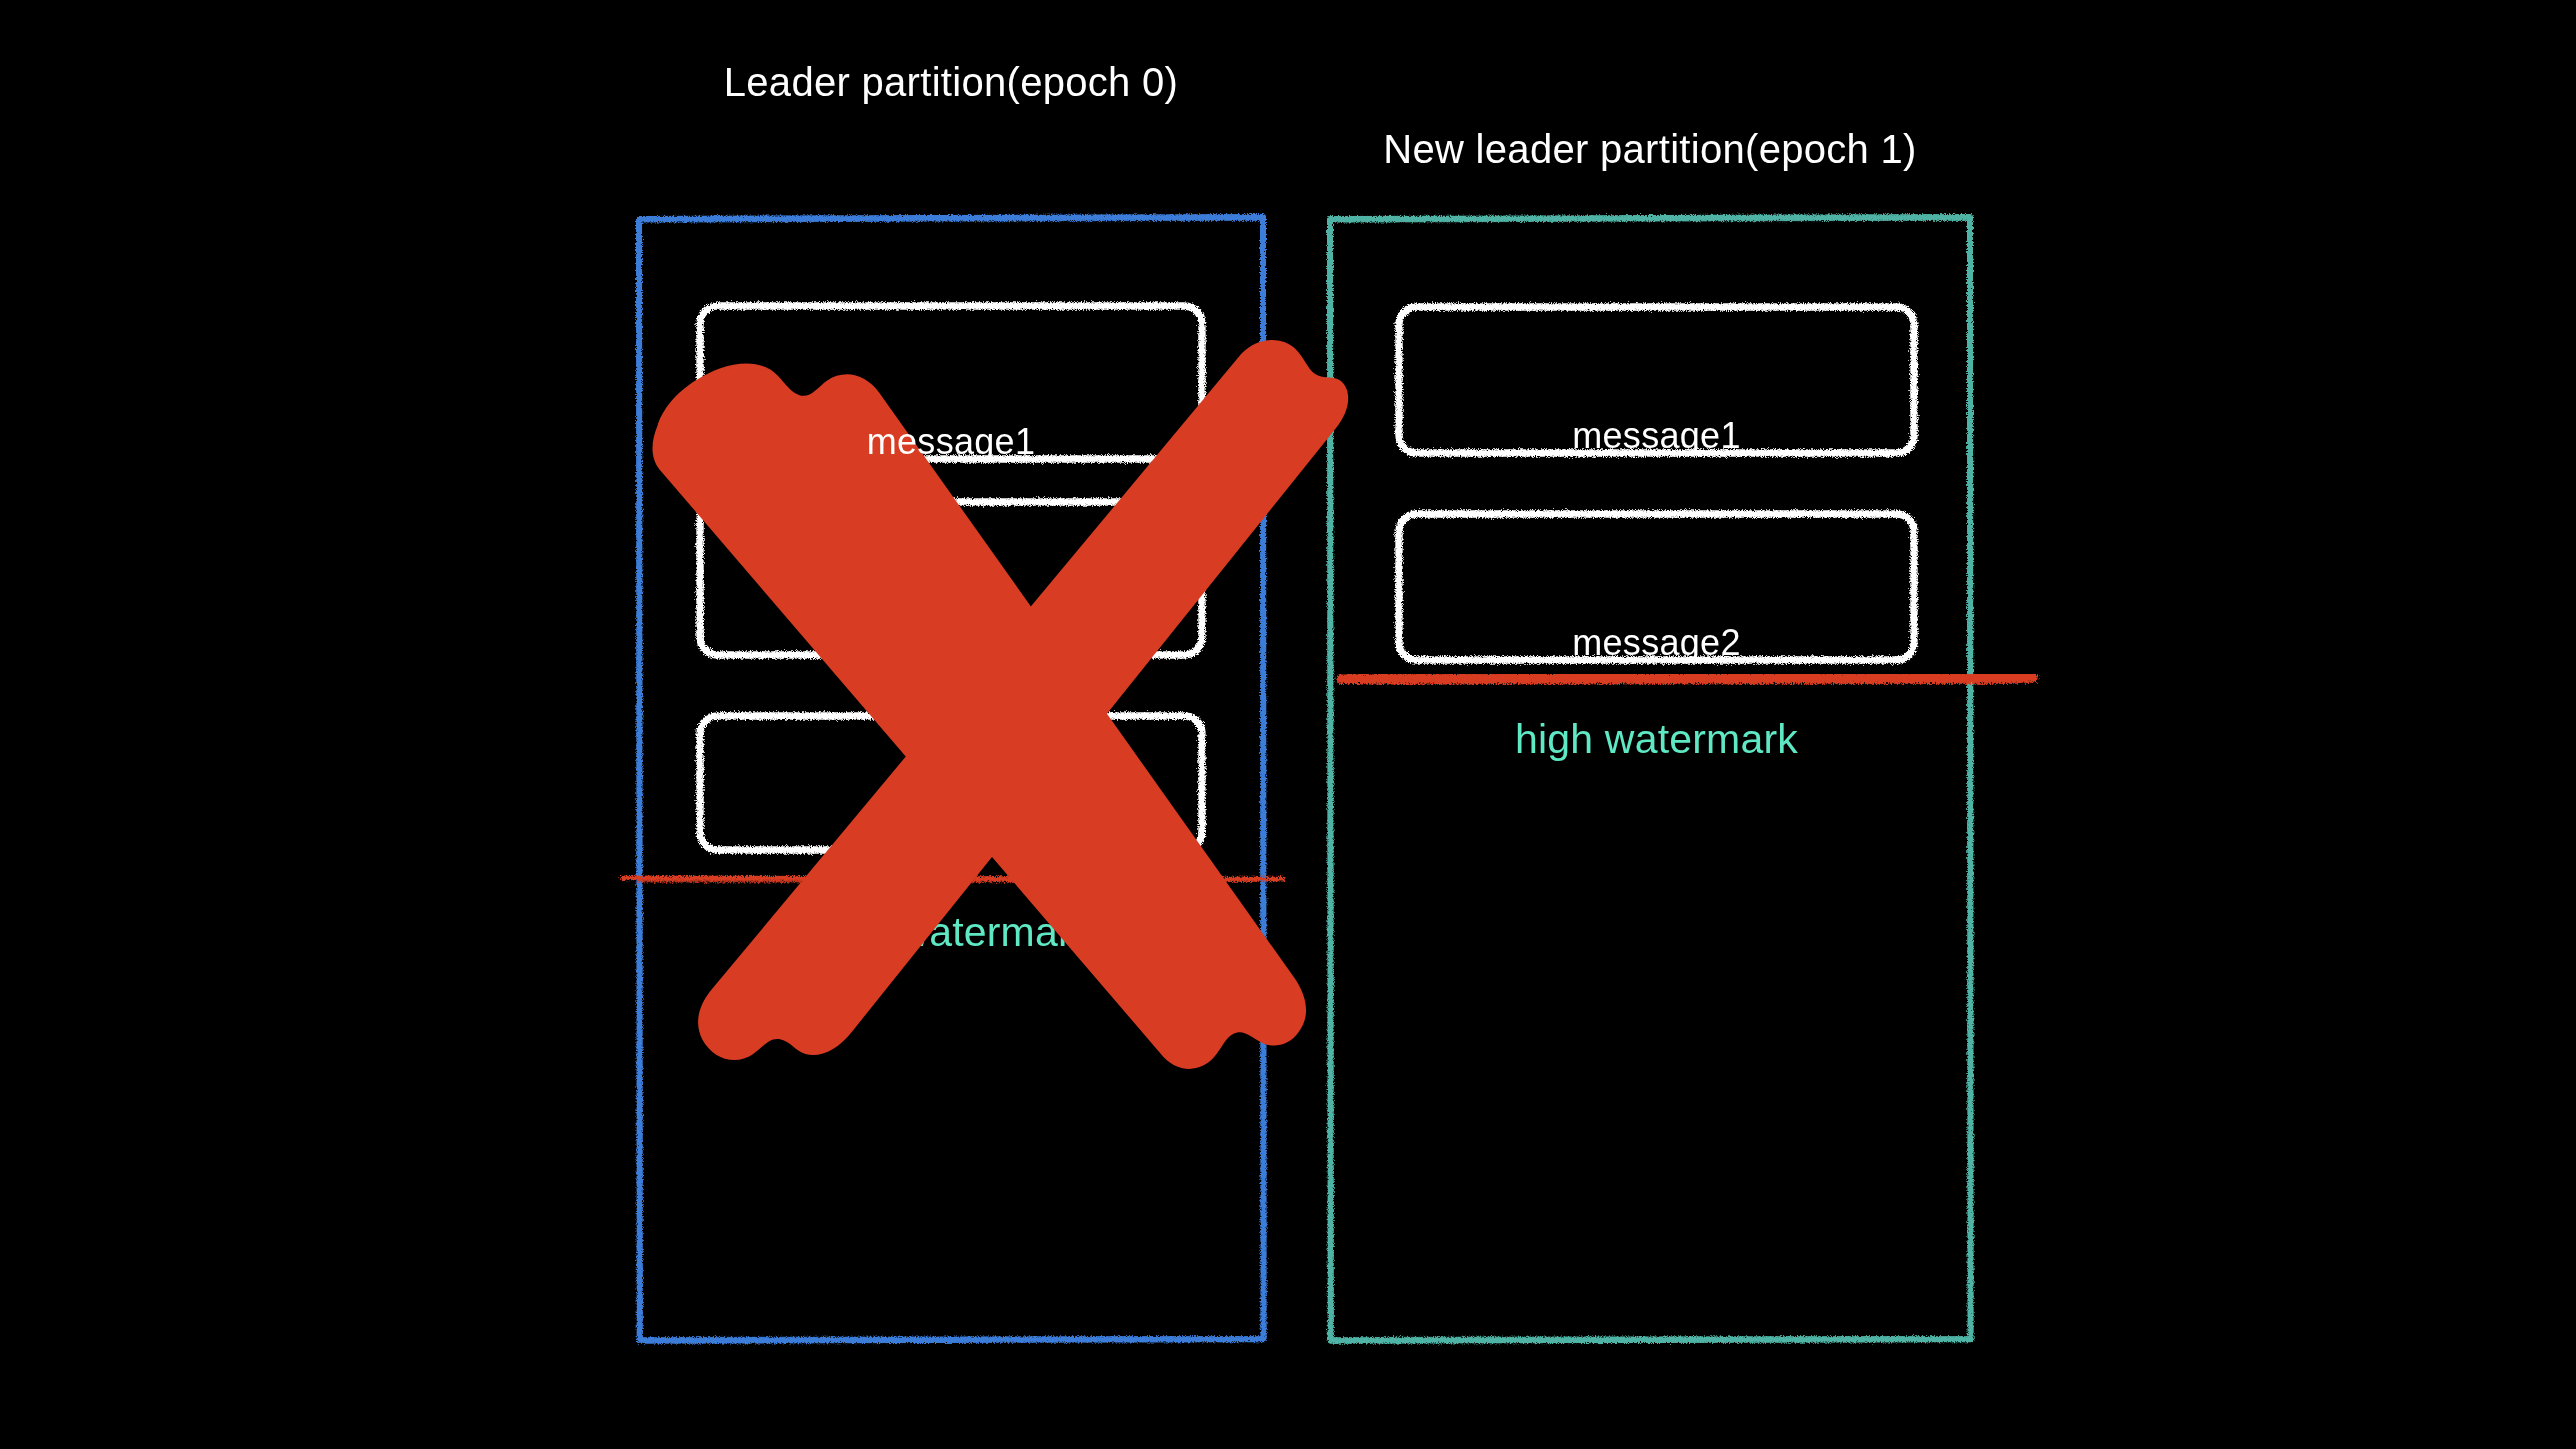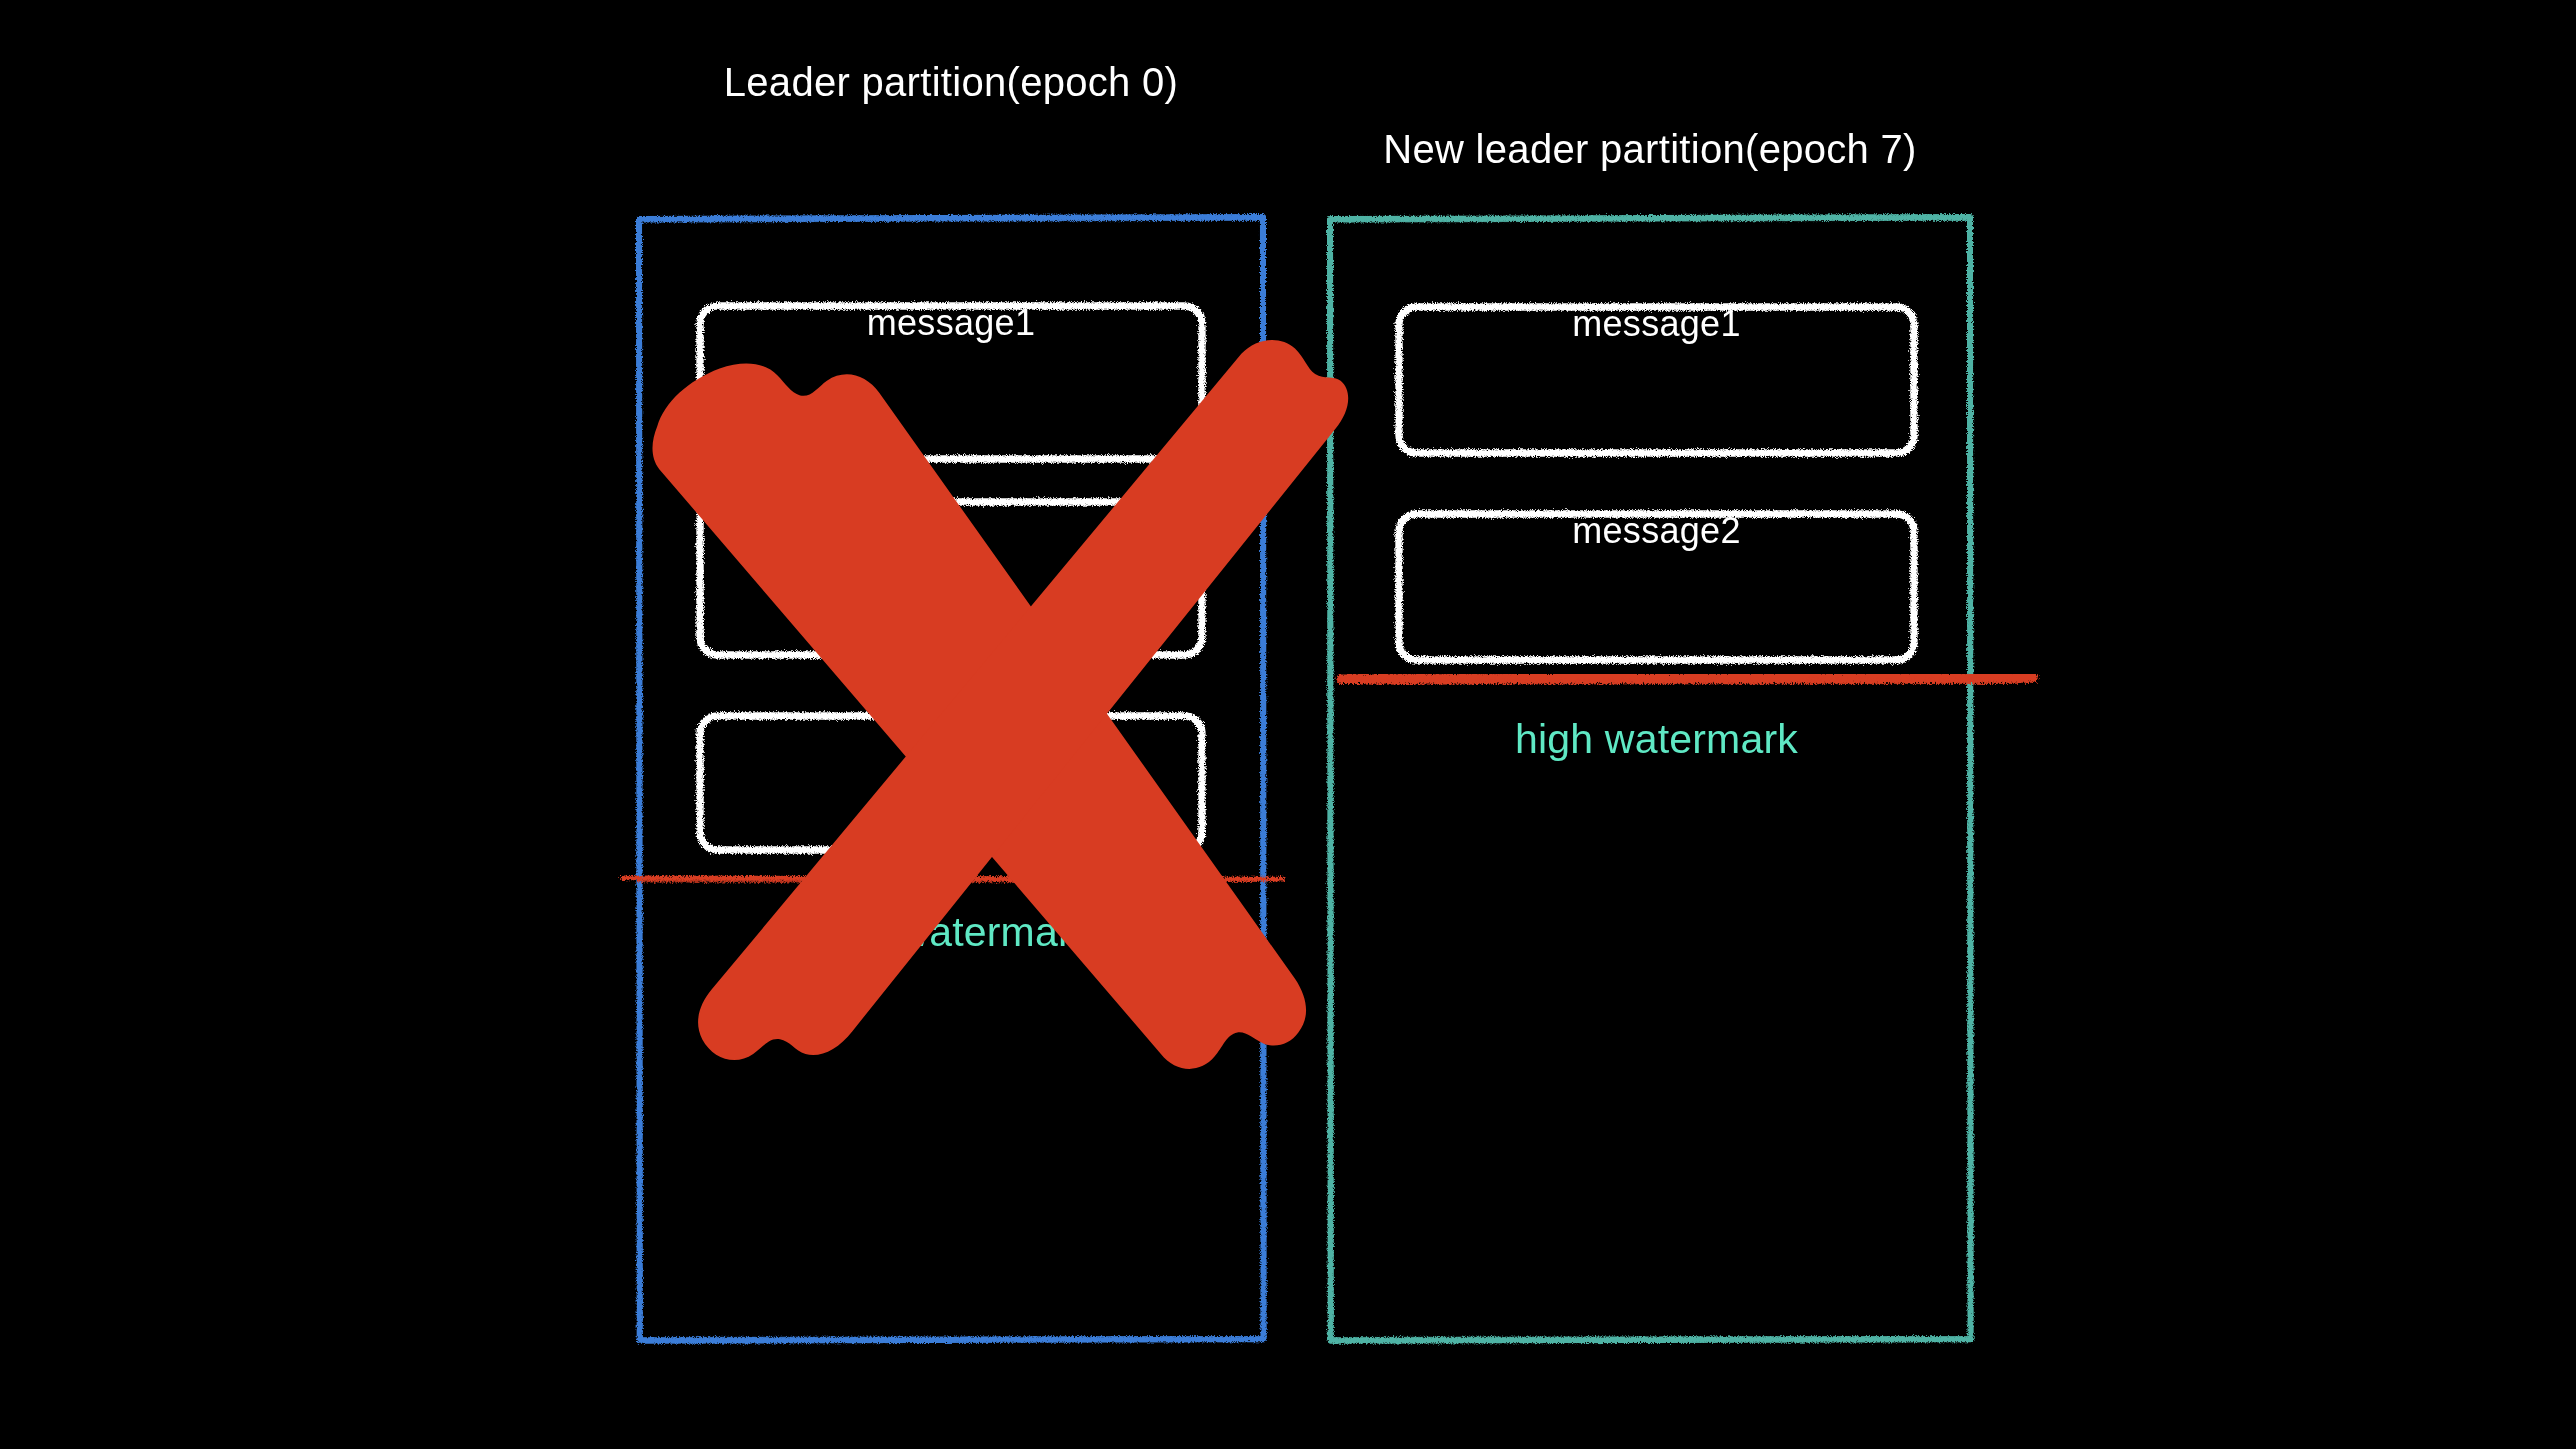--- a/index.html
+++ b/index.html
@@ -52,21 +52,21 @@
     width: 100%;
     height: 100%;
     overflow: visible;
   }
 
   
   .message-box {
     position: absolute;
     box-sizing: border-box;
     display: flex;
-    align-items: flex-start;
+    align-items: flex-end;
     justify-content: center;
   }
   .msg-svg {
     position: absolute;
     left: 0; top: 0;
     width: 100%;
     height: 100%;
     overflow: visible;
   }
   .msg-label {
@@ -101,21 +101,21 @@
 </head>
 <body>
 
 <div id="stage">
 
   <div class="panel-title" style="left:637px; top:60px; width:628px;">
     <span>Leader partition(epoch 0)</span>
   </div>
 
   <div class="panel-title" style="left:1328px; top:127px; width:644px;">
-    <span>New leader partition(epoch 7)</span>
+    <span>New leader partition(epoch 1)</span>
   </div>
 
   <div class="partition-frame" style="left:637px; top:215px; width:628px; height:1127px;">
     <svg class="frame-svg" viewBox="0 0 936 1680" preserveAspectRatio="none">
       <defs>
         <filter id="chalkL" x="-6%" y="-6%" width="112%" height="112%">
           <feTurbulence type="fractalNoise" baseFrequency="0.85" numOctaves="4" seed="7" result="n"></feTurbulence>
           <feDisplacementMap in="SourceGraphic" in2="n" scale="7" xChannelSelector="R" yChannelSelector="G"></feDisplacementMap>
         </filter>
       </defs>

